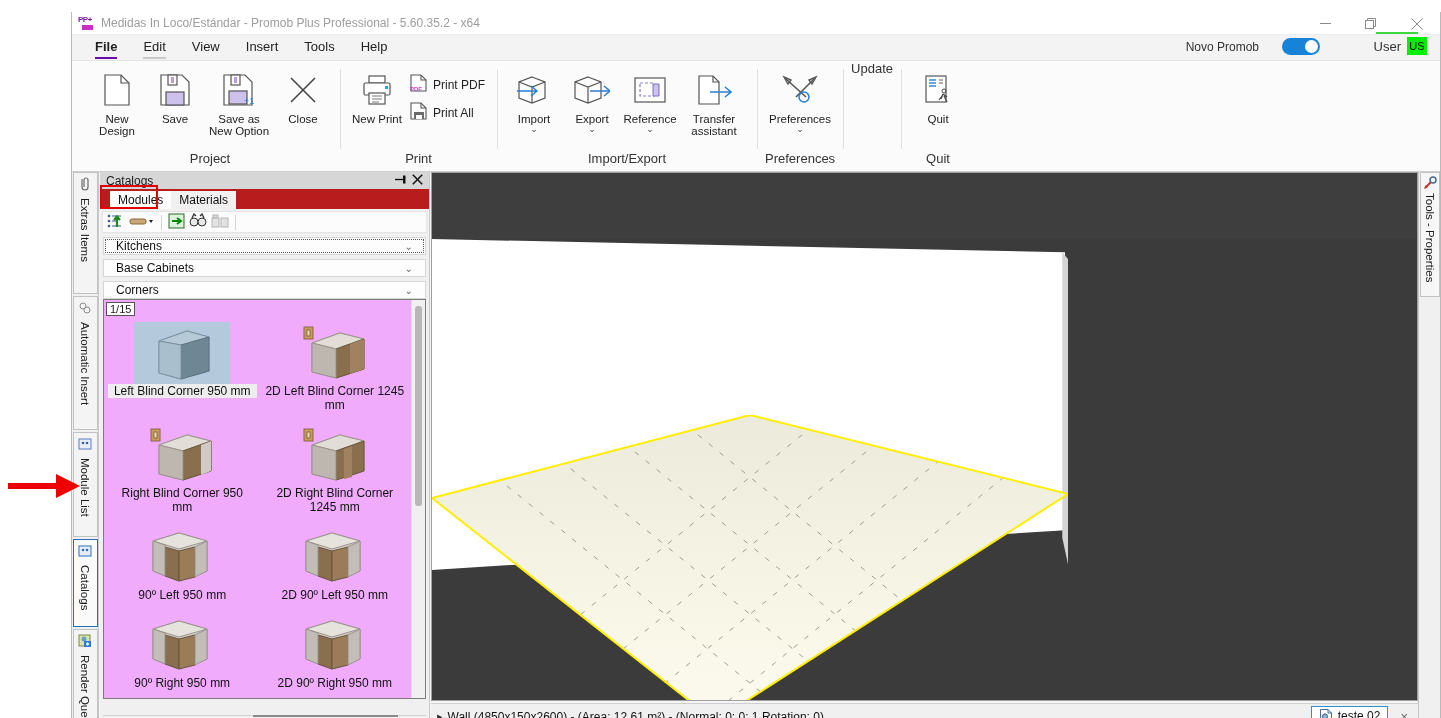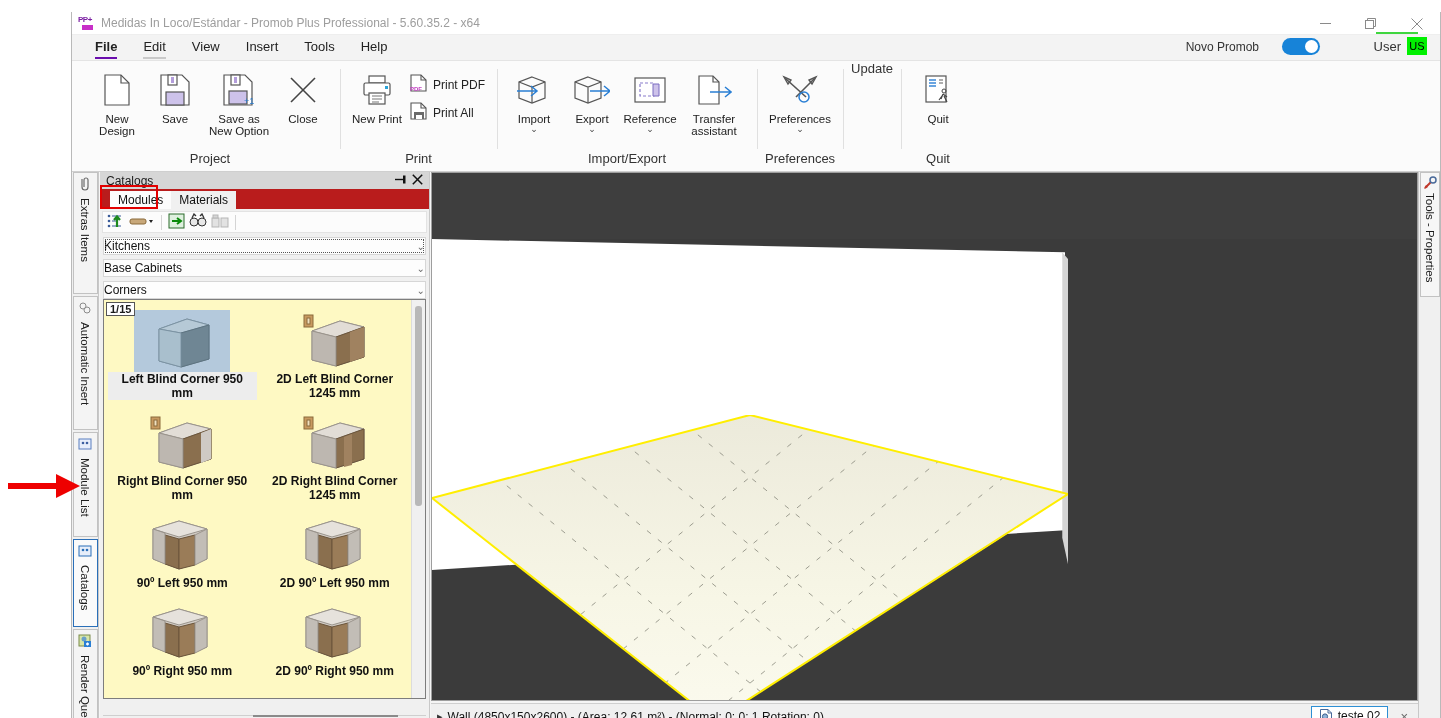--- a/index.html
+++ b/index.html
@@ -144,38 +144,38 @@
     border:2px solid #e30000; pointer-events:none;
   }
   .cat-toolbar {
     height:22px; background:#fcfcfc; border:1px solid #e3e3e3; margin:2px 2px 0;
     display:flex; align-items:center; gap:4px; padding:0 4px;
   }
   .tb-sep { width:1px; height:15px; background:#d4d4d4; margin:0 2px; }
 
   .ddl {
     margin:4px 3px 0; height:18px; background:#fdfdfd; border:1px solid #d6d6d6;
-    display:flex; align-items:center; padding:0 0; font-size:12px; color:#111;
+    display:flex; align-items:center; padding:0 12px; font-size:12px; color:#111;
   }
   .ddl.focus { outline:1px dotted #555; outline-offset:-3px; }
   .ddl .v { flex:1; }
   .ddl .chev { color:#6b6b6b; font-size:10px; }
 
   .grid-wrap {
     position:absolute; left:3px; right:3px; top:127px; bottom:30px;
-    background:#fef9c3; border:1px solid #7d7d7d; overflow:hidden;font-weight:bold;
+    background:#f0abfc; border:1px solid #7d7d7d; overflow:hidden;
   }
   .badge-115 {
     position:absolute; left:2px; top:2px; background:#ffffff; border:1px solid #555;
     font-size:11px; padding:0 3px; z-index:4;
   }
   .grid {
     position:absolute; left:0; top:0; right:14px; bottom:0;
     display:grid; grid-template-columns:1fr 1fr; align-content:start;
-    padding:4px 0 0 2px;
+    padding:16px 0 0 2px;
   }
   .cell {
     padding:6px 2px 6px; display:flex; flex-direction:column; align-items:center;
     text-align:center; font-size:12px; color:#111; line-height:14px;
   }
   .cell.sel .thumb { background:#b4c9dc; }
   .cell.sel .cap { background:#ededed; }
   .thumb { width:96px; height:62px; position:relative; display:flex; align-items:center; justify-content:center; }
   .cap { padding:0 2px; width:100%; }
   .vscroll {

